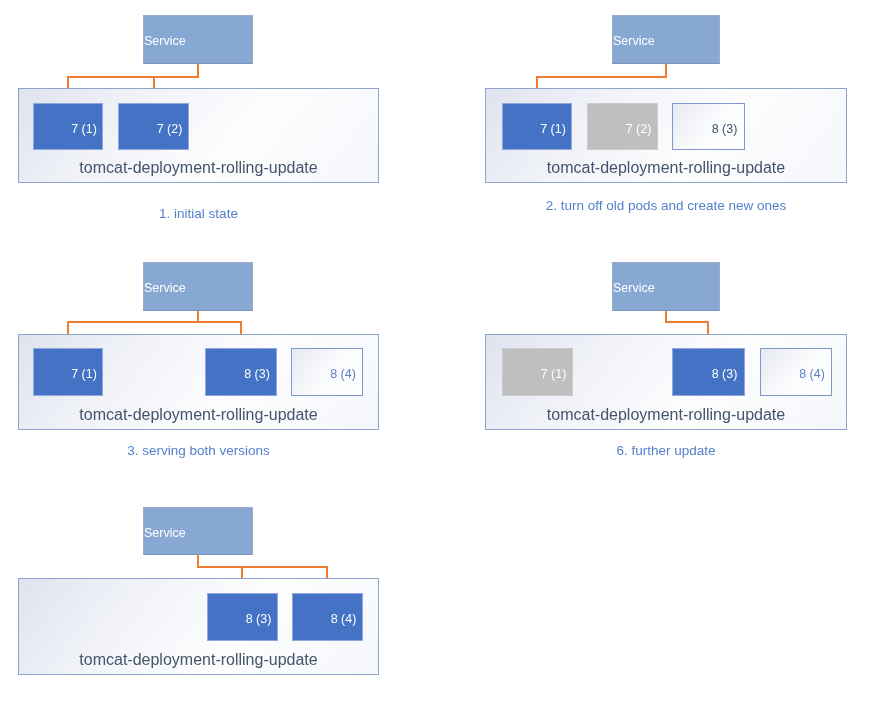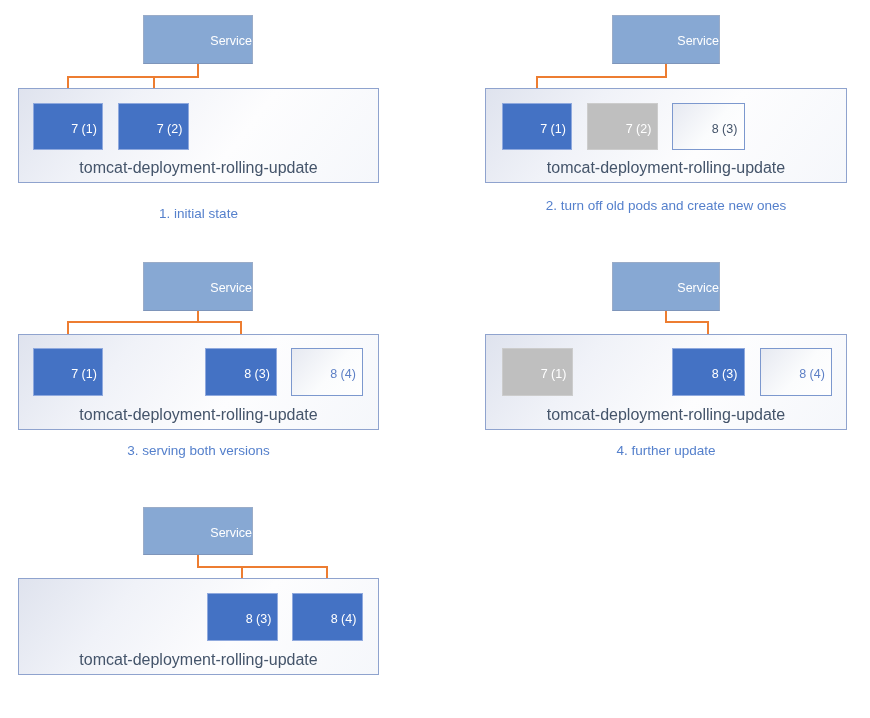--- a/index.html
+++ b/index.html
@@ -4,21 +4,21 @@
 <style>
   html,body{margin:0;padding:0;}
   body{
     width:870px;height:718px;position:relative;background:#ffffff;
     font-family:"Liberation Sans", sans-serif;overflow:hidden;
   }
   .panel{position:absolute;left:0;top:0;width:870px;height:718px;}
 
   
   .service{
-    position:absolute;display:flex;align-items:center;justify-content:flex-end;
+    position:absolute;display:flex;align-items:center;justify-content:flex-start;
     background:var(--service-fill,#87A8D3);
     border:1px solid #9aacc8;border-bottom-color:#7e95ba;
     color:#ffffff;font-size:12.5px;box-sizing:border-box;padding-top:3px;
   }
   .s1{left:143px;top:15px;width:110px;height:49px}
   .s2{left:612px;top:15px;width:108px;height:49px}
   .s3{left:143px;top:262px;width:110px;height:49px}
   .s4{left:612px;top:262px;width:108px;height:49px}
   .s5{left:143px;top:507px;width:110px;height:48px}
 
@@ -179,21 +179,21 @@
   </div>
   <div class="pod inactive p4a">
     <span>7 (1)</span>
   </div>
   <div class="pod active p4b">
     <span>8 (3)</span>
   </div>
   <div class="pod new p4c">
     <span>8 (4)</span>
   </div>
-  <div class="caption c4">4. further update</div>
+  <div class="caption c4">6. further update</div>
 </div>
 
 <div class="panel">
   <div class="service s5">
     <span>Service</span>
   </div>
   <div class="deploy d5">
     <div class="deploy-label">tomcat-deployment-rolling-update</div>
   </div>
   <div class="pod active p5a">

